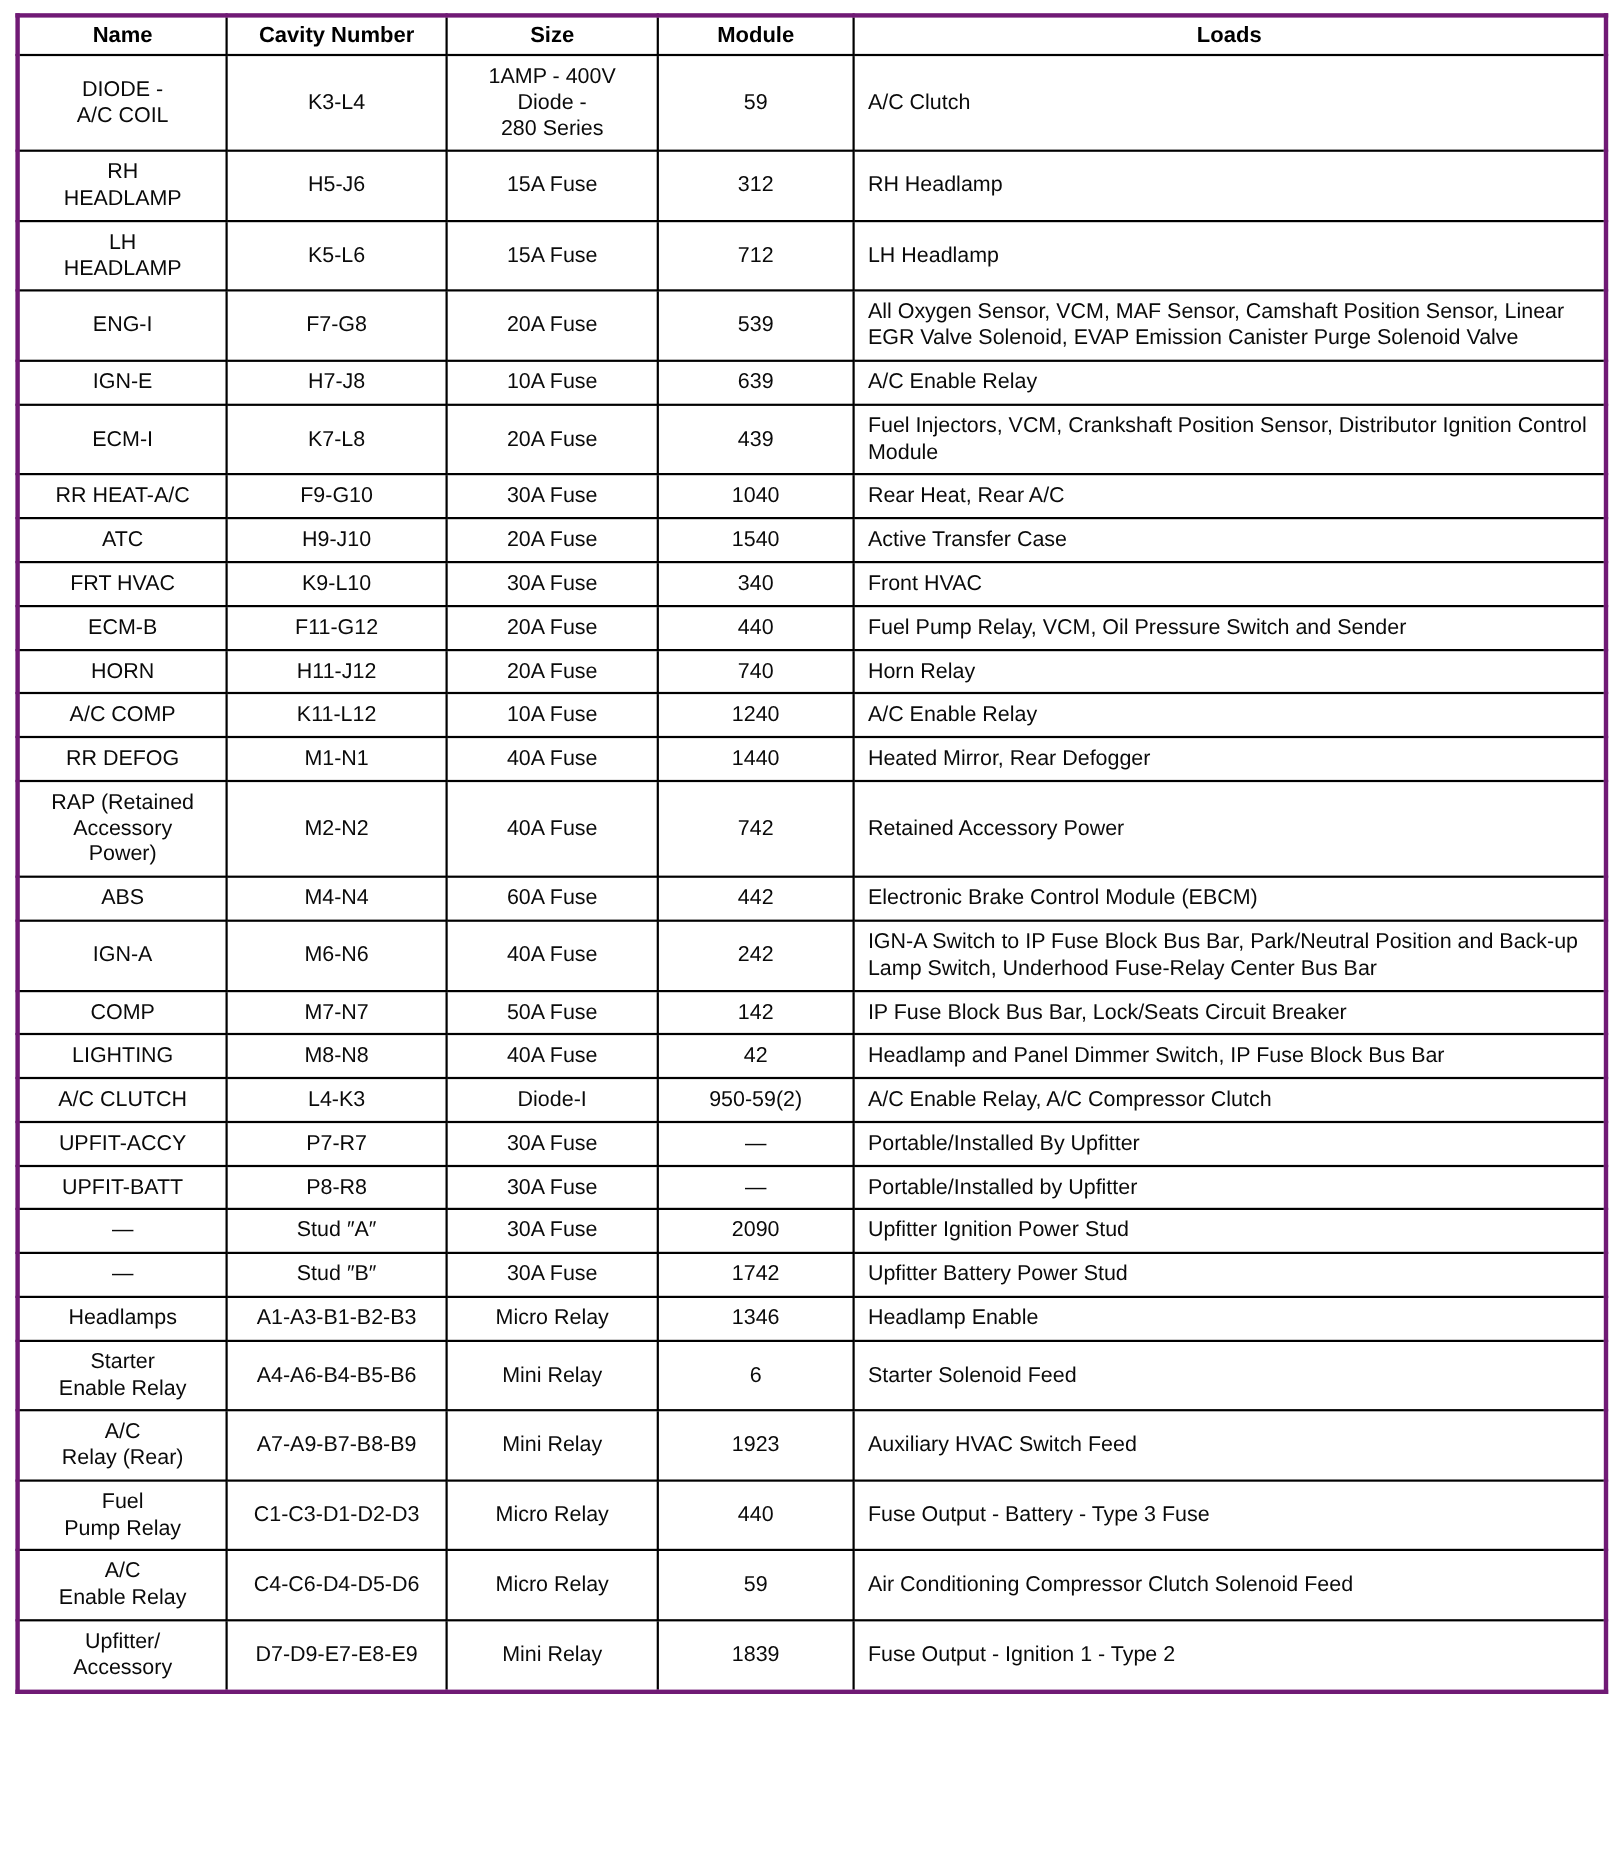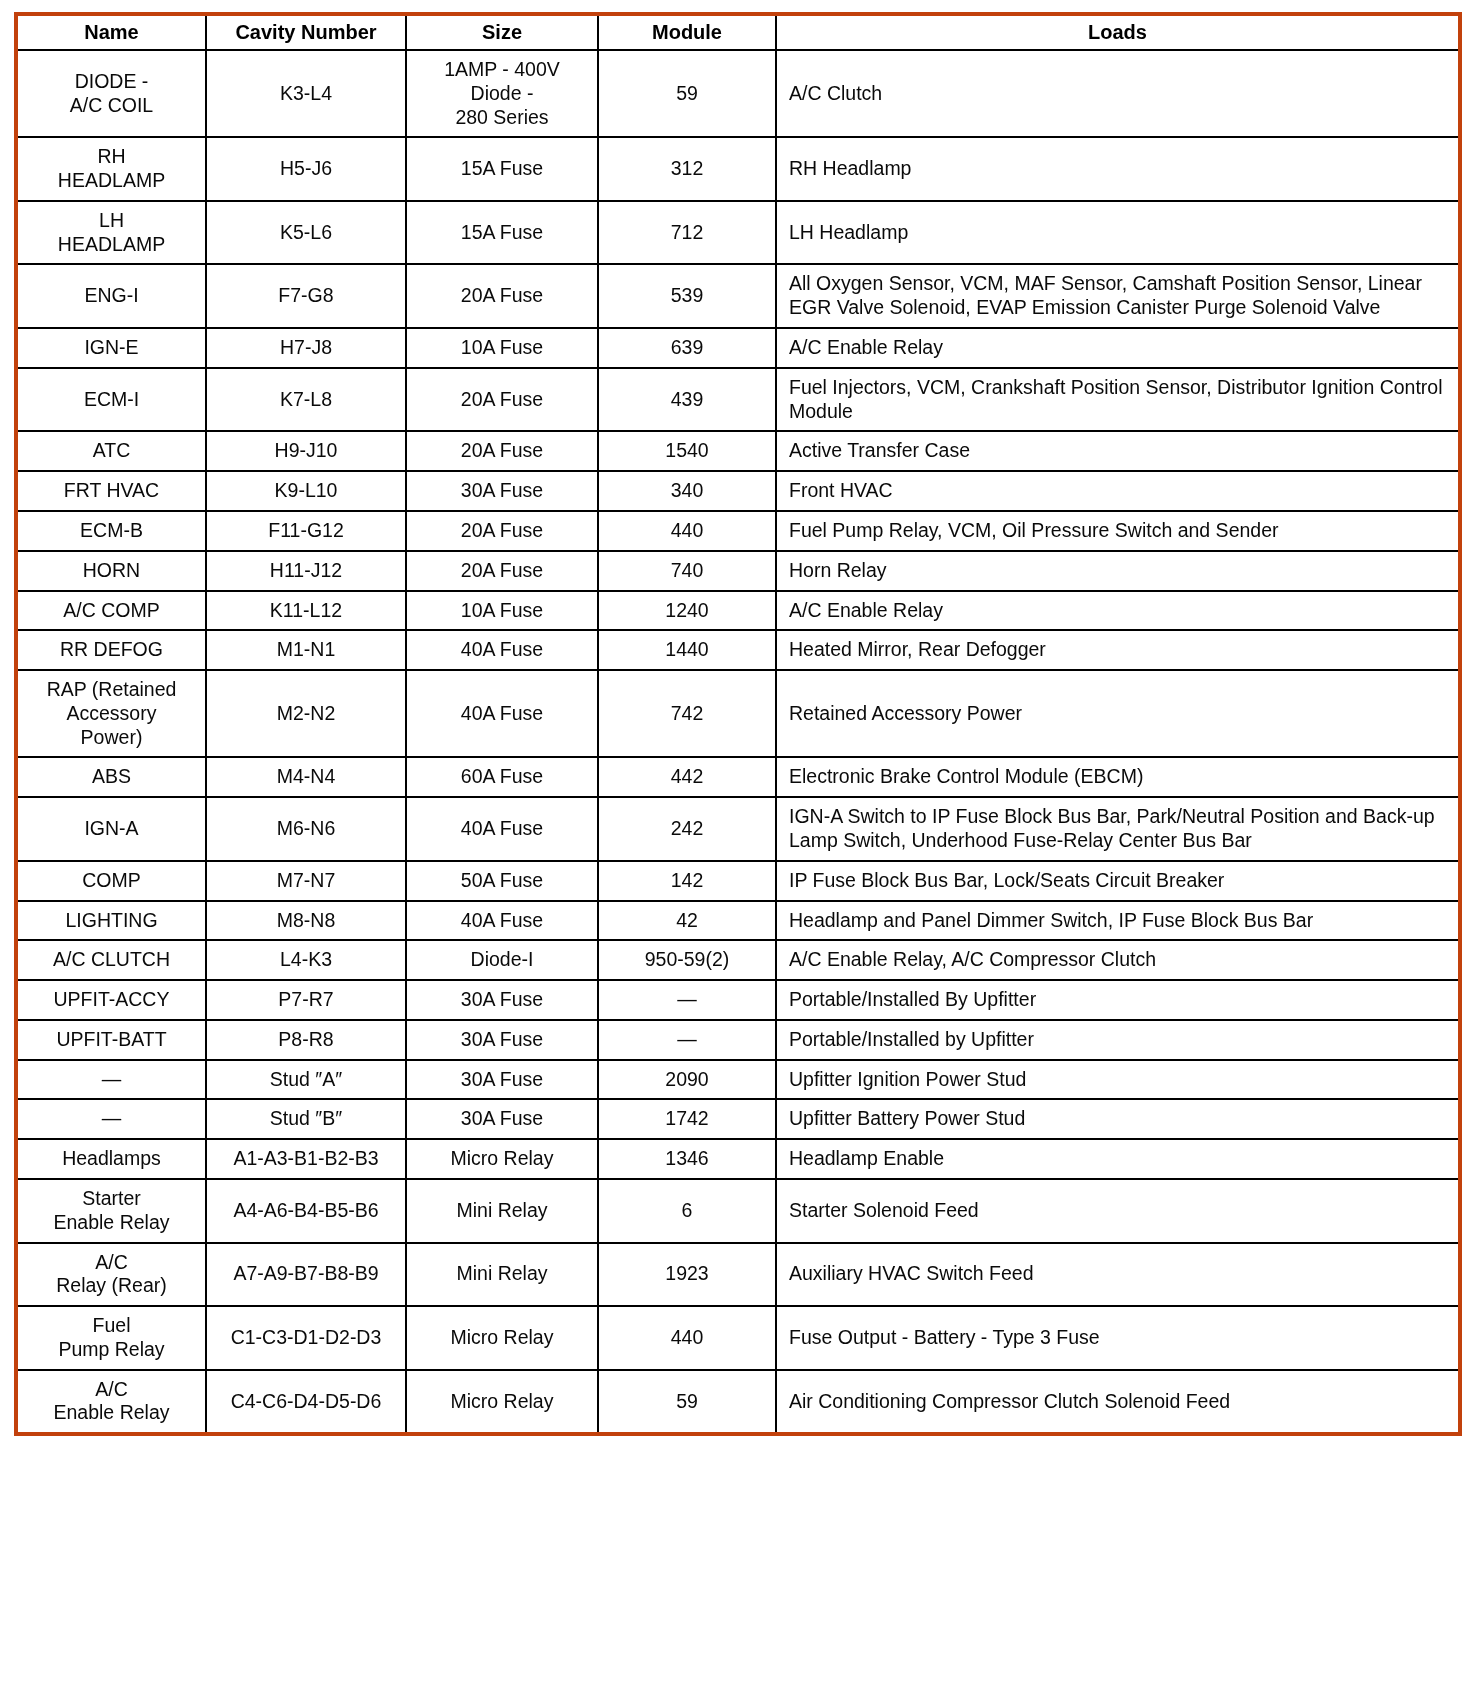--- a/index.html
+++ b/index.html
@@ -12,21 +12,21 @@
     width: 1472px;
     min-height: 1690px;
     background: #ffffff;
     box-sizing: border-box;
     padding: 12px 14px;
   }
   table.fuse-table {
     width: 1444px;
     border-collapse: collapse;
     table-layout: fixed;
-    border: 4px solid #c2410c;
+    border: 4px solid #701a75;
     background: #ffffff;
   }
   .fuse-table th {
     border: 2px solid #000000;
     font-size: 20px;
     font-weight: bold;
     color: #000000;
     text-align: center;
     padding: 5px 4px;
   }
@@ -115,20 +115,27 @@
           <td class="c4">A/C Enable Relay</td>
         </tr>
         <tr>
           <td class="c0">ECM-I</td>
           <td class="c1">K7-L8</td>
           <td class="c2">20A Fuse</td>
           <td class="c3">439</td>
           <td class="c4">Fuel Injectors, VCM, Crankshaft Position Sensor, Distributor Ignition Control Module</td>
         </tr>
         <tr>
+          <td class="c0">RR HEAT-A/C</td>
+          <td class="c1">F9-G10</td>
+          <td class="c2">30A Fuse</td>
+          <td class="c3">1040</td>
+          <td class="c4">Rear Heat, Rear A/C</td>
+        </tr>
+        <tr>
           <td class="c0">ATC</td>
           <td class="c1">H9-J10</td>
           <td class="c2">20A Fuse</td>
           <td class="c3">1540</td>
           <td class="c4">Active Transfer Case</td>
         </tr>
         <tr>
           <td class="c0">FRT HVAC</td>
           <td class="c1">K9-L10</td>
           <td class="c2">30A Fuse</td>
@@ -267,15 +274,23 @@
           <td class="c4">Fuse Output - Battery - Type 3 Fuse</td>
         </tr>
         <tr>
           <td class="c0">A/C
 Enable Relay</td>
           <td class="c1">C4-C6-D4-D5-D6</td>
           <td class="c2">Micro Relay</td>
           <td class="c3">59</td>
           <td class="c4">Air Conditioning Compressor Clutch Solenoid Feed</td>
         </tr>
+        <tr>
+          <td class="c0">Upfitter/
+Accessory</td>
+          <td class="c1">D7-D9-E7-E8-E9</td>
+          <td class="c2">Mini Relay</td>
+          <td class="c3">1839</td>
+          <td class="c4">Fuse Output - Ignition 1 - Type 2</td>
+        </tr>
       </tbody>
   </table>
 </div>
 
 </body></html>

